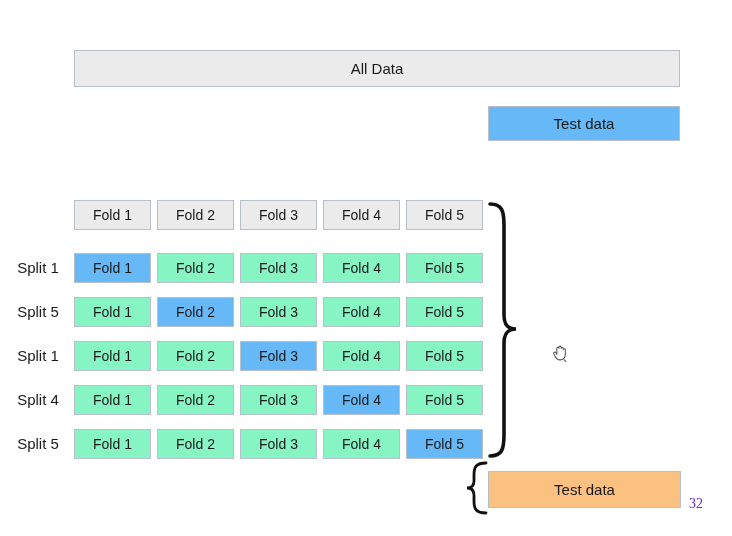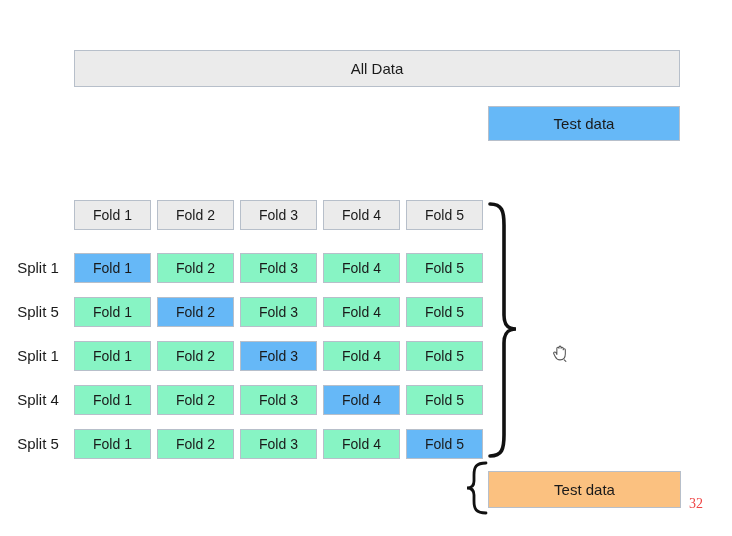--- a/index.html
+++ b/index.html
@@ -19,21 +19,21 @@
   .bar.blue,.cell.blue{background:var(--blue);}
   .bar.orange{background:var(--orange);}
   .split-label{
     position:absolute;width:60px;height:30px;line-height:30px;
     text-align:center;font-size:15px;
   }
   .ann{position:absolute;font-size:15.5px;white-space:nowrap;}
   svg.brace{position:absolute;overflow:visible;}
   .pagenum{
     position:absolute;left:689px;top:496px;font-family:"Liberation Serif","DejaVu Serif",serif;
-    font-size:14px;color:#ef4444;
+    font-size:14px;color:#6d28d9;
   }
   .hand{position:absolute;left:551px;top:344px;width:17px;height:18px;}
 </style>
 </head>
 <body>
 
 <div class="slide" style="--gray: #ebebeb; --green: #87f4c4; --blue: #66b8f7; --orange: #fbc180; --border: #b7bfca;">
 
   <div class="bar gray" style="left:74px;top:50px;width:606px;height:37px;">
     <span>All Data</span>

